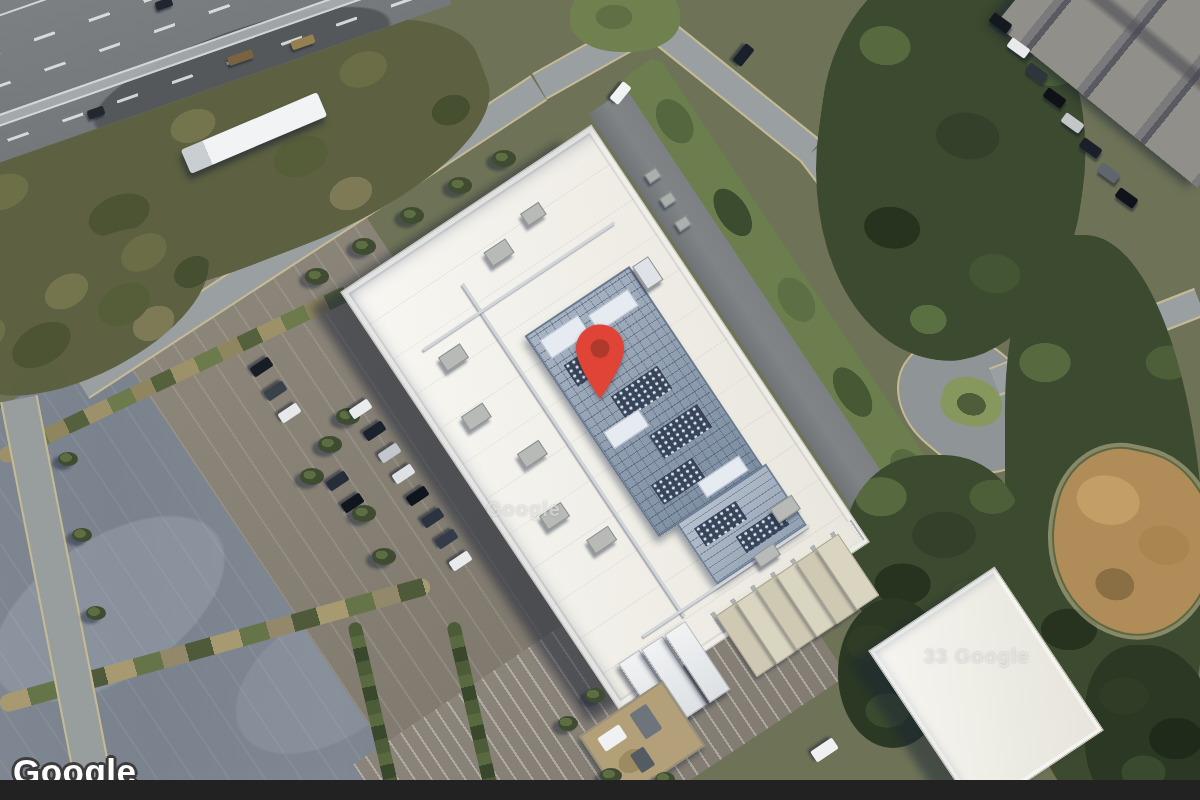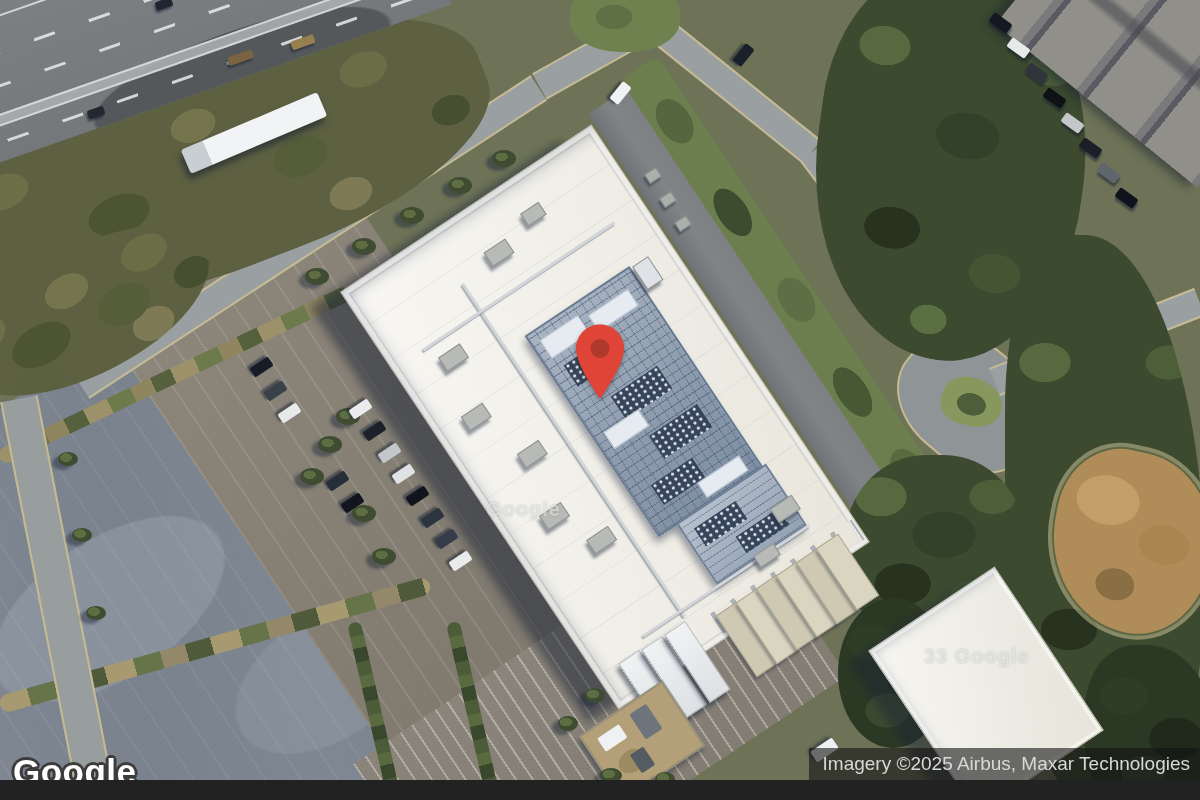--- a/index.html
+++ b/index.html
@@ -375,15 +375,14 @@
 
   <div class="a wm" id="wm1">Google</div>
   <div class="a wm" id="wm2">33 Google</div>
 
   <svg class="a" id="pin" viewBox="0 0 54 76">
     <path d="M27 1 C13.7 1 3 11.7 3 25 c0 17.5 24 50 24 50 s24 -32.5 24 -50 C51 11.7 40.3 1 27 1 Z" fill="#DF4437"></path>
     <circle cx="27" cy="25" r="9.5" fill="#AF392D"></circle>
   </svg>
 
   <div class="a" id="logo">Google</div>
-  <div class="a" id="attrbar">Imagery ©2025 Airbus, Maxar Technologies</div>
 
 </div>
 
 </body></html>

